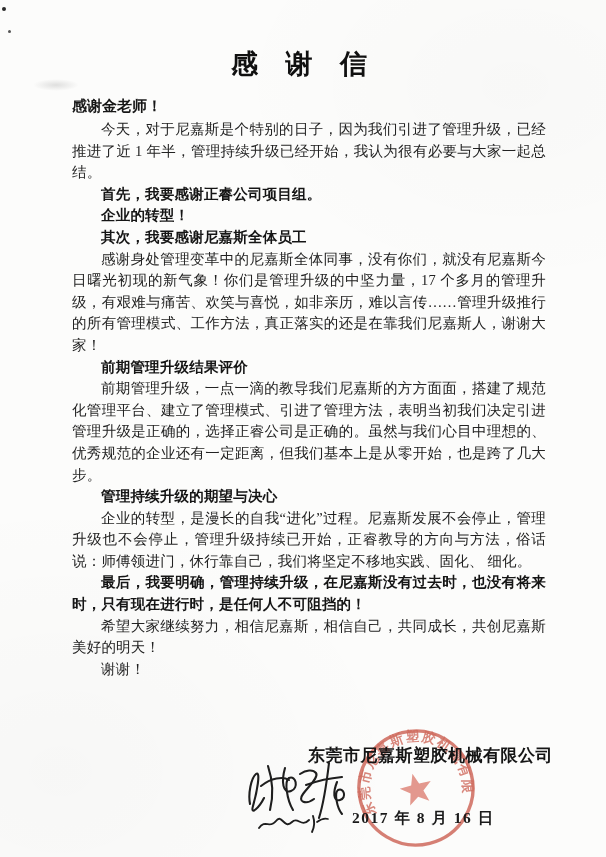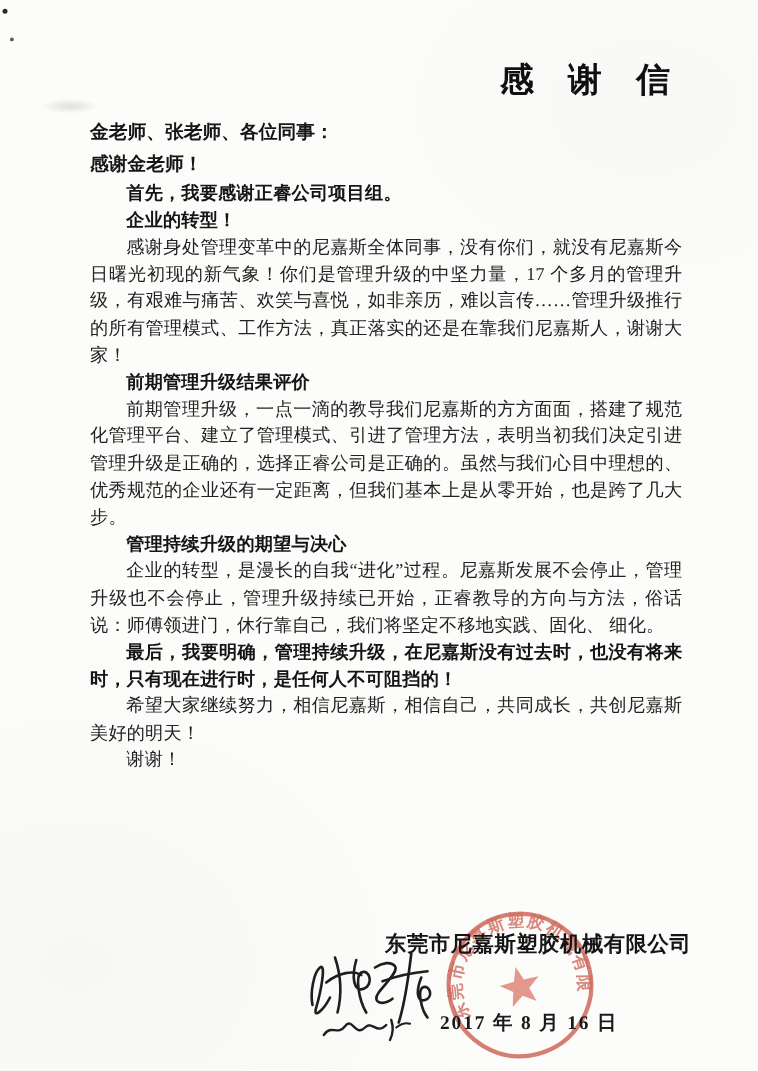--- a/index.html
+++ b/index.html
@@ -18,21 +18,21 @@
       radial-gradient(ellipse 500px 400px at 10% 90%, rgba(0,0,0,0.02), transparent 70%),
       #fcfcfb;
   }
   .content { padding: 46px 60px 0 72px; }
   .title {
     font-family: "Liberation Sans", "DejaVu Sans", sans-serif;
     font-weight: bold;
     font-size: 27px;
     color: #101010;
     letter-spacing: 10px;
-    text-align: right;
+    text-align: center;
     margin: 0 0 11px -10px;
   }
   .salutation, .greeting {
     font-weight: bold;
     font-size: 15px;
     line-height: 26px;
     color: #161616;
   }
   .paras p {
     margin: 0;
@@ -80,25 +80,26 @@
 <body>
 
 <div class="page">
 
   <div class="speck speck1"></div>
   <div class="speck speck2"></div>
   <div class="smudge"></div>
 
   <div class="content">
     <h1 class="title">感 谢 信</h1>
-    <div class="salutation">金老师、张老师、各位同事：</div>
     <div class="greeting">感谢金老师！</div>
     <div class="paras">
+        <p class="">今天，对于尼嘉斯是个特别的日子，因为我们引进了管理升级，已经推进了近 1 年半，管理持续升级已经开始，我认为很有必要与大家一起总结。</p>
         <p class="bold">首先，我要感谢正睿公司项目组。</p>
         <p class="bold">企业的转型！</p>
+        <p class="bold">其次，我要感谢尼嘉斯全体员工</p>
         <p class="">感谢身处管理变革中的尼嘉斯全体同事，没有你们，就没有尼嘉斯今日曙光初现的新气象！你们是管理升级的中坚力量，17 个多月的管理升级，有艰难与痛苦、欢笑与喜悦，如非亲历，难以言传……管理升级推行的所有管理模式、工作方法，真正落实的还是在靠我们尼嘉斯人，谢谢大家！</p>
         <p class="bold">前期管理升级结果评价</p>
         <p class="">前期管理升级，一点一滴的教导我们尼嘉斯的方方面面，搭建了规范化管理平台、建立了管理模式、引进了管理方法，表明当初我们决定引进管理升级是正确的，选择正睿公司是正确的。虽然与我们心目中理想的、优秀规范的企业还有一定距离，但我们基本上是从零开始，也是跨了几大步。</p>
         <p class="bold">管理持续升级的期望与决心</p>
         <p class="">企业的转型，是漫长的自我“进化”过程。尼嘉斯发展不会停止，管理升级也不会停止，管理升级持续已开始，正睿教导的方向与方法，俗话说：师傅领进门，休行靠自己，我们将坚定不移地实践、固化、 细化。</p>
         <p class="bold">最后，我要明确，管理持续升级，在尼嘉斯没有过去时，也没有将来时，只有现在进行时，是任何人不可阻挡的！</p>
         <p class="">希望大家继续努力，相信尼嘉斯，相信自己，共同成长，共创尼嘉斯美好的明天！</p>
         <p class="">谢谢！</p>
       </div>
   </div>

